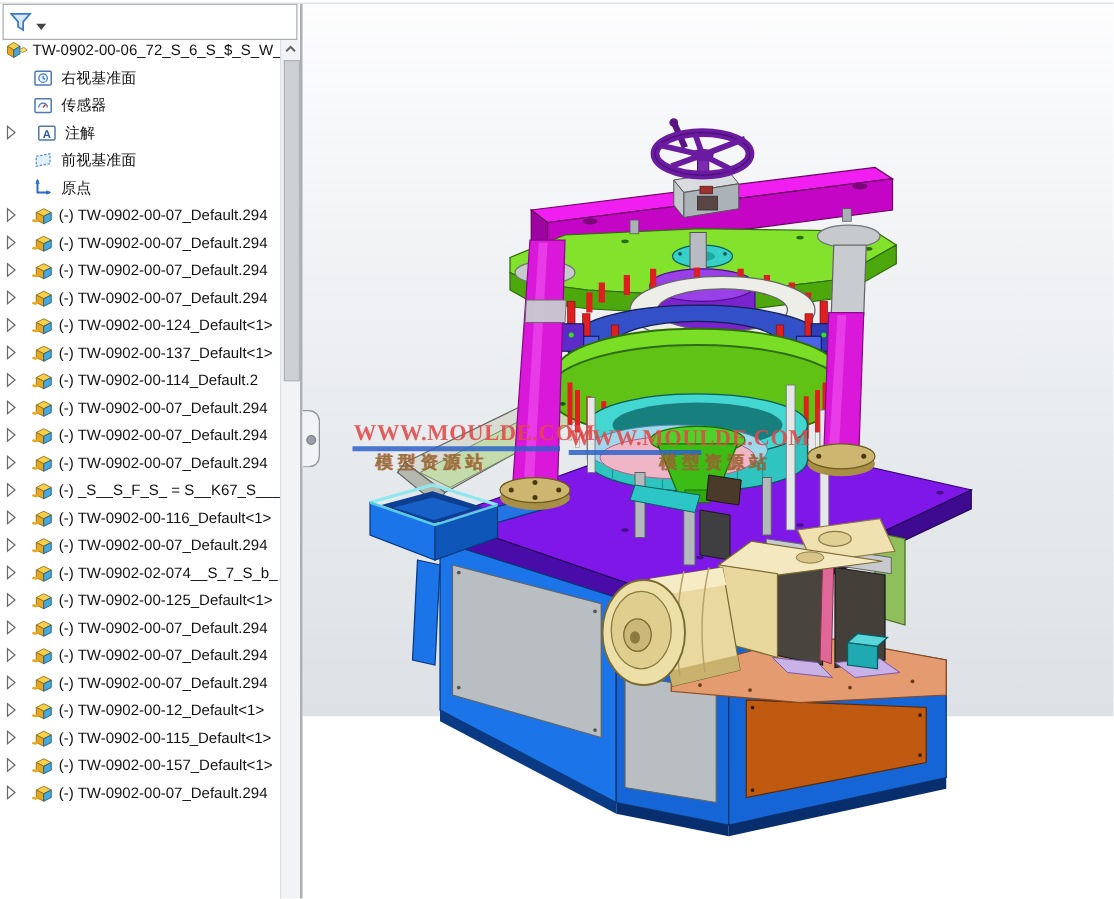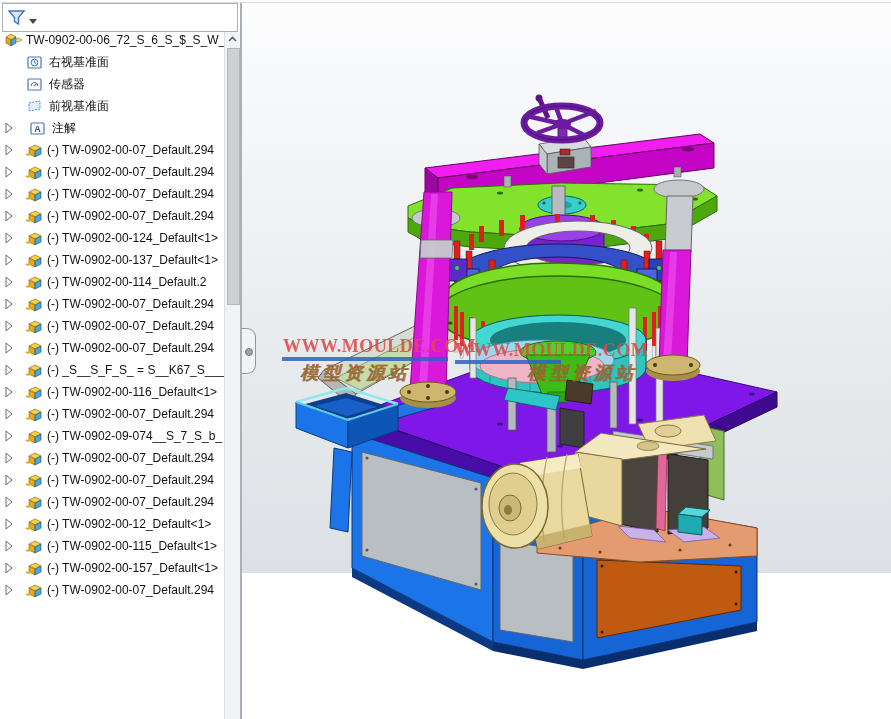--- a/index.html
+++ b/index.html
@@ -26,22 +26,22 @@
   #divider{position:absolute;left:240px;top:0;width:2px;height:719px;background:#aab0b5;z-index:6;}
   #splitter-handle{position:absolute;left:242px;top:328px;width:13px;height:44px;background:#f2f3f4;border:1px solid #8f969c;border-left:none;border-radius:0 9px 9px 0;z-index:7;}
   #splitter-handle .dot{position:absolute;left:3px;top:19px;width:6px;height:6px;border-radius:50%;background:#9aa0a6;border:1px solid #7a8086;}
   
   #viewport{position:absolute;left:242px;top:0;width:649px;height:573px;
      background:linear-gradient(180deg,#fdfdfe 0%,#f2f4f6 30%,#e6e9ec 68%,#dde1e5 100%);}
   #machine-svg{position:absolute;left:0;top:0;}
   
   .wm-red{position:absolute;font-weight:bold;font-size:18px;letter-spacing:.5px;color:rgba(225,72,72,.88);font-family:"Liberation Serif","DejaVu Serif",serif;z-index:9;}
   .wm-bar{position:absolute;height:4px;background:rgba(46,98,200,.85);z-index:9;}
-  .wm-cn{position:absolute;font-weight:bold;font-size:18px;letter-spacing:4px;color:rgba(140,112,48,.85);
-         text-shadow:1px 0 rgba(200,50,50,.6);z-index:9;font-style:italic;}
+  .wm-cn{position:absolute;font-weight:bold;font-size:14px;letter-spacing:4px;color:rgba(140,112,48,.85);
+         text-shadow:1px 0 rgba(200,50,50,.6);z-index:9;}
 </style>
 </head>
 <body>
 
 <svg width="0" height="0" style="position:absolute">
   <defs>
     <symbol id="i-arrow" viewBox="0 0 11 16">
         <polygon points="3,3 9,8 3,13" fill="#fff" stroke="#6a6a6a" stroke-width="1"></polygon>
       </symbol>
     <symbol id="i-part" viewBox="0 0 19 16">
@@ -115,35 +115,42 @@
         <span class="lbl">右视基准面</span>
       </div>
       <div class="row">
         <span class="sp26"></span>
         <svg class="ic" width="19" height="16">
             <use href="#i-fgauge"></use>
           </svg>
         <span class="lbl">传感器</span>
       </div>
       <div class="row">
+        <svg class="arr" width="11" height="16">
+            <use href="#i-arrow"></use>
+          </svg>
+        <span class="sp15"></span>
+        <svg class="ic" width="19" height="16">
+            <use href="#i-fa"></use>
+          </svg>
+        <span class="lbl">注解</span>
+      </div>
+      <div class="row">
         <span class="sp26"></span>
         <svg class="ic" width="19" height="16">
             <use href="#i-plane"></use>
           </svg>
         <span class="lbl">前视基准面</span>
       </div>
       <div class="row">
-        <svg class="arr" width="11" height="16">
-            <use href="#i-arrow"></use>
-          </svg>
-        <span class="sp15"></span>
+        <span class="sp26"></span>
         <svg class="ic" width="19" height="16">
-            <use href="#i-fa"></use>
-          </svg>
-        <span class="lbl">注解</span>
+            <use href="#i-origin"></use>
+          </svg>
+        <span class="lbl">原点</span>
       </div>
 
       <div class="row">
           <svg class="arr" width="11" height="16">
             <use href="#i-arrow"></use>
           </svg>
           <span class="sp10"></span>
           <svg class="ic" width="19" height="16">
             <use href="#i-part"></use>
           </svg>
@@ -270,21 +277,31 @@
           <span class="lbl">(-) TW-0902-00-07_Default.294</span>
         </div>
       <div class="row">
           <svg class="arr" width="11" height="16">
             <use href="#i-arrow"></use>
           </svg>
           <span class="sp10"></span>
           <svg class="ic" width="19" height="16">
             <use href="#i-part"></use>
           </svg>
-          <span class="lbl">(-) TW-0902-09-074__S_7_S_b_</span>
+          <span class="lbl">(-) TW-0902-02-074__S_7_S_b_</span>
+        </div>
+      <div class="row">
+          <svg class="arr" width="11" height="16">
+            <use href="#i-arrow"></use>
+          </svg>
+          <span class="sp10"></span>
+          <svg class="ic" width="19" height="16">
+            <use href="#i-part"></use>
+          </svg>
+          <span class="lbl">(-) TW-0902-00-125_Default&lt;1&gt;</span>
         </div>
       <div class="row">
           <svg class="arr" width="11" height="16">
             <use href="#i-arrow"></use>
           </svg>
           <span class="sp10"></span>
           <svg class="ic" width="19" height="16">
             <use href="#i-part"></use>
           </svg>
           <span class="lbl">(-) TW-0902-00-07_Default.294</span>

